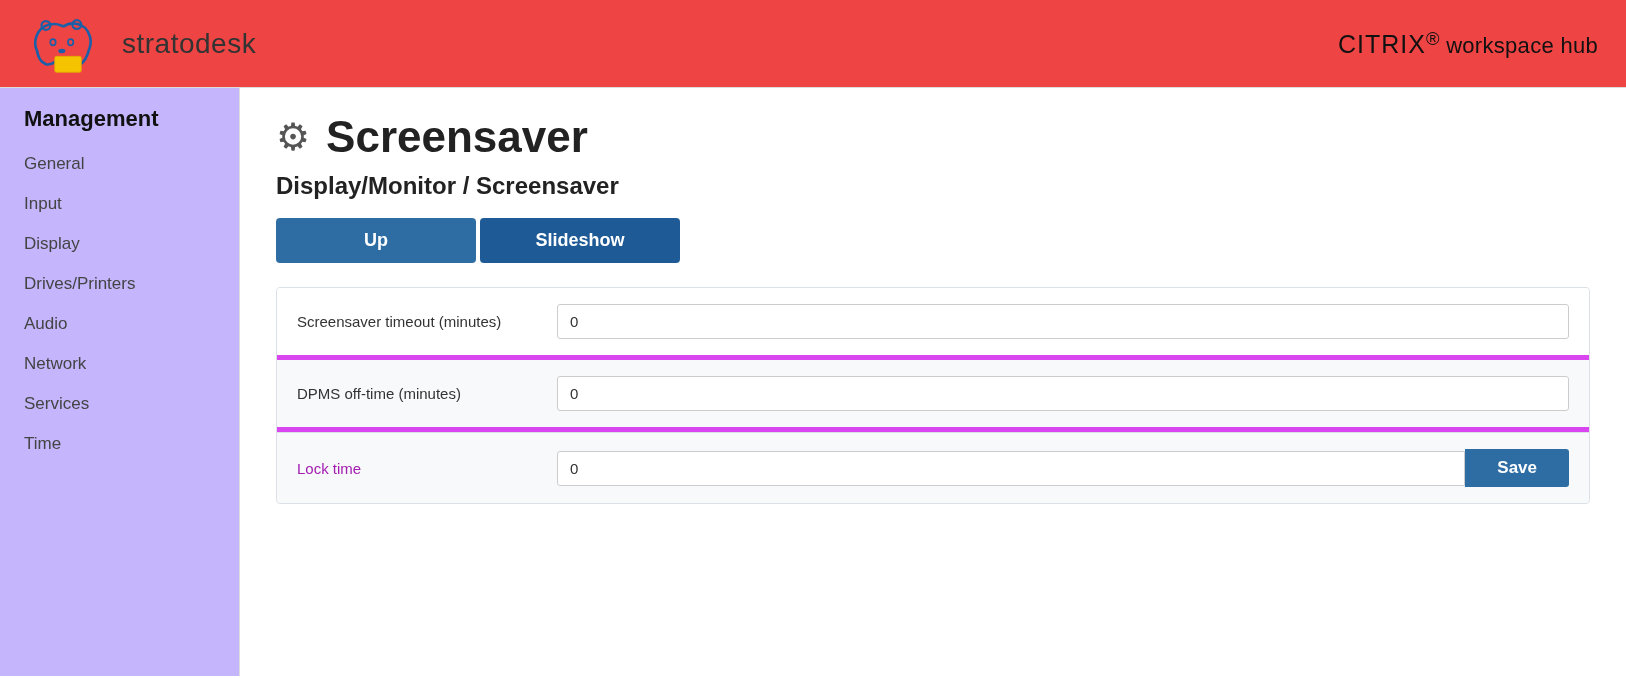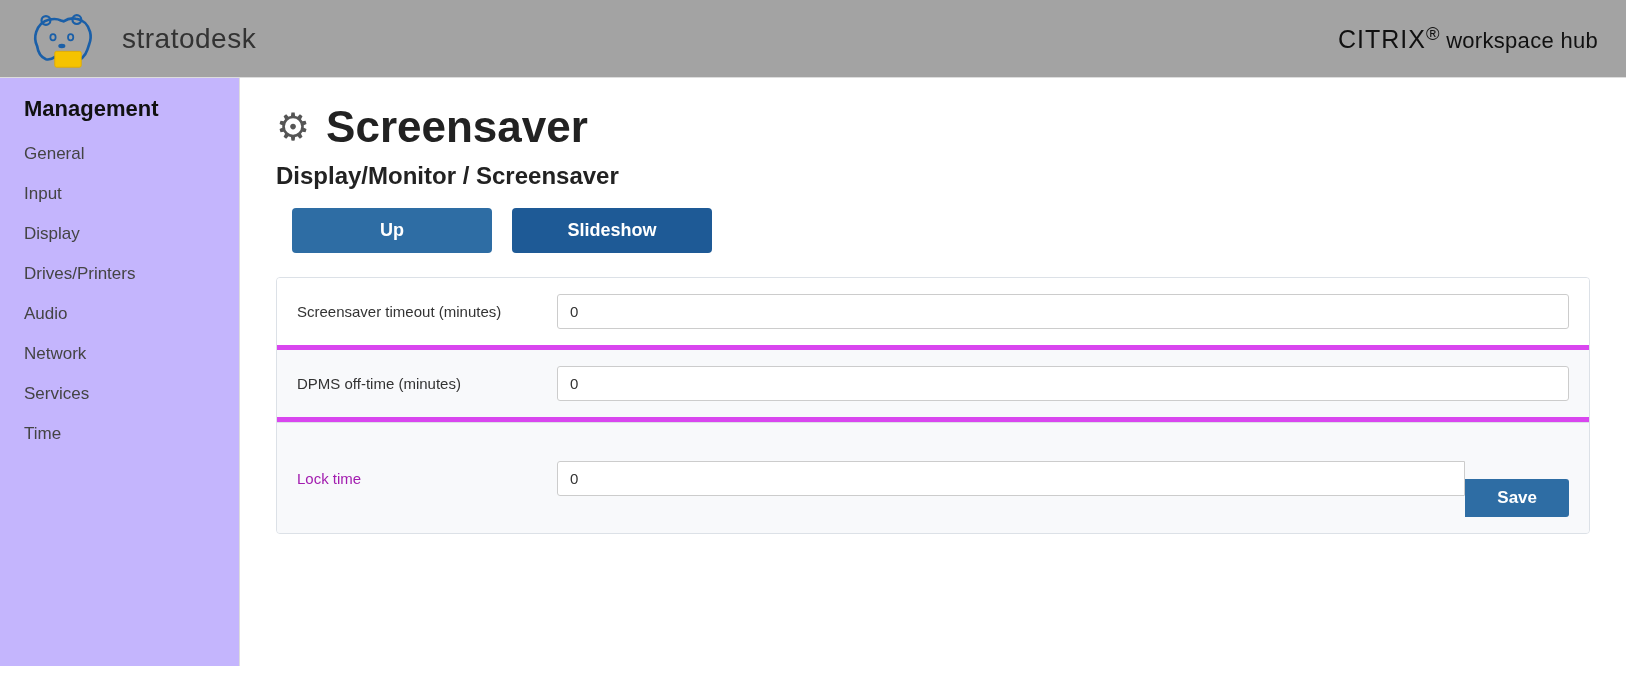--- a/index.html
+++ b/index.html
@@ -5,22 +5,22 @@
     * { box-sizing: border-box; margin: 0; padding: 0; }
     body { font-family: -apple-system, BlinkMacSystemFont, 'Segoe UI', Arial, sans-serif; background: #fff; color: #333; }
 
     
     .header {
       display: flex;
       align-items: center;
       justify-content: space-between;
       padding: 12px 28px;
       border-bottom: 1px solid #ddd;
-      background: #a3a3a3;
-      height: 78px;
+      background: #ef4444;
+      height: 88px;
       gap: 32px;
     }
     .logo-area {
       display: flex;
       align-items: center;
       gap: 14px;
     }
     .logo-svg { width: 80px; height: 60px; }
     .logo-text {
       font-size: 28px;
@@ -114,21 +114,20 @@
       padding: 12px 0;
       font-size: 18px;
       font-weight: 600;
       color: #fff;
       background: #2e6da4;
       border: none;
       cursor: pointer;
       border-radius: 4px;
       text-align: center;
       width: 200px;
-      margin-left: 16px;
     }
     .tab-btn.active {
       background: #1e5a96;
     }
 
     
     .form-section {
       background: #f5f7fa;
       border: 1px solid #dce1e7;
       border-radius: 4px;
@@ -205,21 +204,20 @@
       font-size: 17px;
       font-weight: 600;
       color: #fff;
       background: #2e6da4;
       border: none;
       cursor: pointer;
       border-radius: 0 3px 3px 0;
       height: 100%;
       white-space: nowrap;
       min-height: 38px;
-      margin-top: 40px;
     }
   </style>
 </head>
 <body>
 
 <div class="header">
   <div class="logo-area">
 
     <svg class="logo-svg" viewBox="0 0 90 68" fill="none" xmlns="http://www.w3.org/2000/svg">
 

